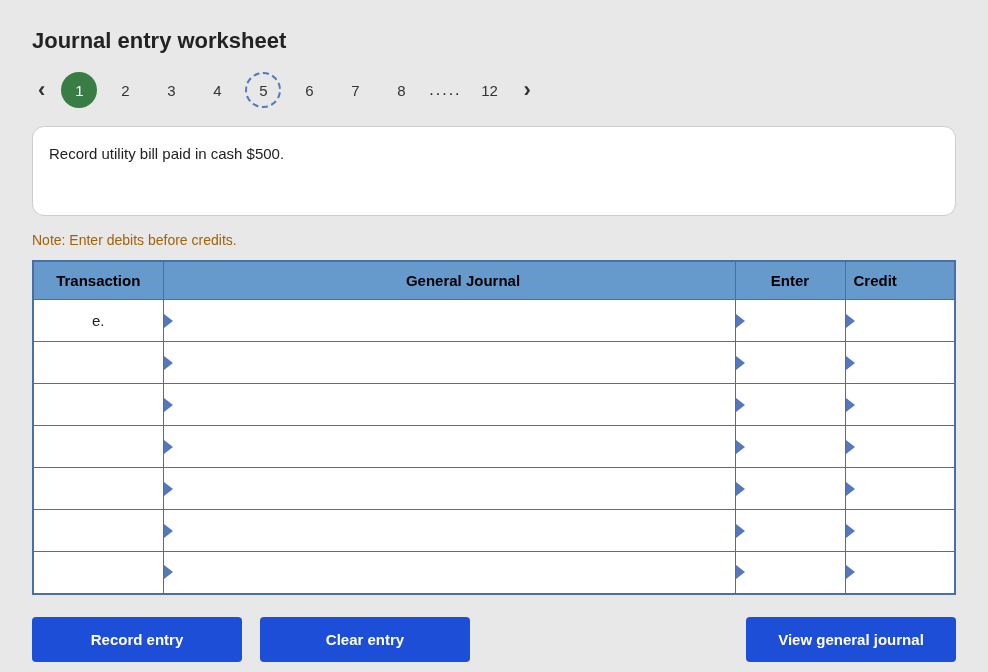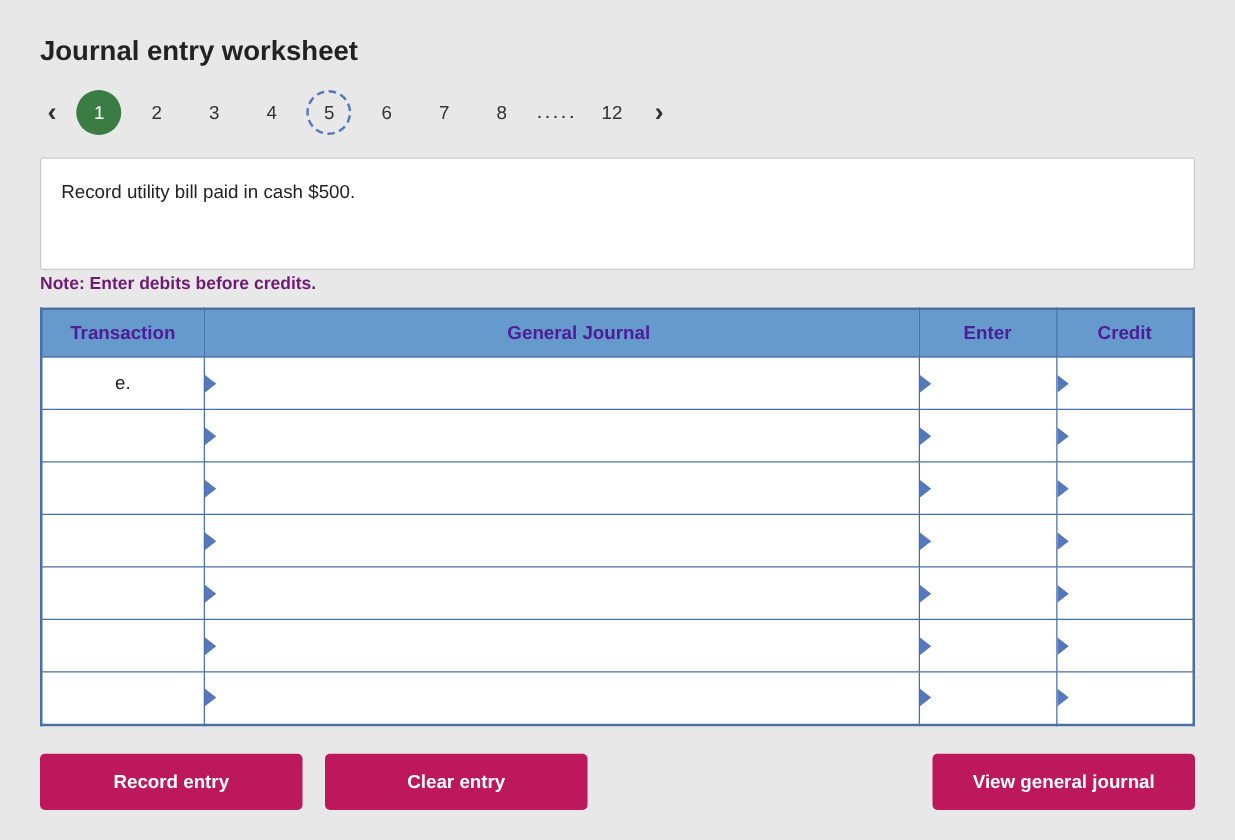--- a/index.html
+++ b/index.html
@@ -60,62 +60,61 @@
       background: transparent;
       color: #333;
     }
     .pagination .dots {
       letter-spacing: 2px;
       font-size: 16px;
     }
     .description-box {
       background: #fff;
       border: 1px solid #ccc;
-      border-radius: 2px;
+      border-radius: 12px;
       padding: 18px 16px;
-      margin-bottom: 2px;
+      margin-bottom: 16px;
       min-height: 90px;
       font-size: 15px;
     }
     .note-text {
-      color: #701a75;
+      color: #a16207;
       font-size: 14px;
       margin-bottom: 12px;
-      font-weight: bold;
     }
     .journal-table {
       width: 100%;
       border-collapse: collapse;
       border: 2px solid #4a6fa5;
       background: #fff;
       margin-bottom: 22px;
     }
     .journal-table thead tr th {
       background: #6699cc;
-      color: #4c1d95;
+      color: #000000;
       font-weight: bold;
       padding: 10px 8px;
       border: 1px solid #4a6fa5;
       text-align: center;
     }
     .journal-table thead tr th.th-transaction {
       width: 130px;
       text-align: center;
     }
     .journal-table thead tr th.th-general {
       text-align: center;
       padding-left: 36px;
     }
     .journal-table thead tr th.th-debit {
       width: 110px;
       text-align: center;
     }
     .journal-table thead tr th.th-credit {
       width: 110px;
-      text-align: center;
+      text-align: left;
     }
     .journal-table tbody tr {
       height: 42px;
     }
     .journal-table tbody tr td {
       border: 1px solid #4a6fa5;
       padding: 4px 6px;
       vertical-align: middle;
     }
     .journal-table tbody tr td.td-transaction {
@@ -163,21 +162,21 @@
     .buttons-row {
       display: flex;
       align-items: center;
       gap: 0;
     }
     .btn-action {
       padding: 14px 28px;
       font-size: 15px;
       font-weight: bold;
       color: #fff;
-      background: #be185d;
+      background: #1d4ed8;
       border: none;
       border-radius: 4px;
       cursor: pointer;
       min-width: 210px;
     }
     .btn-record { margin-right: 18px; }
     .btn-clear { margin-right: auto; }
     .btn-view { min-width: 210px; margin-left: 36px; }
   </style>
 </head>

